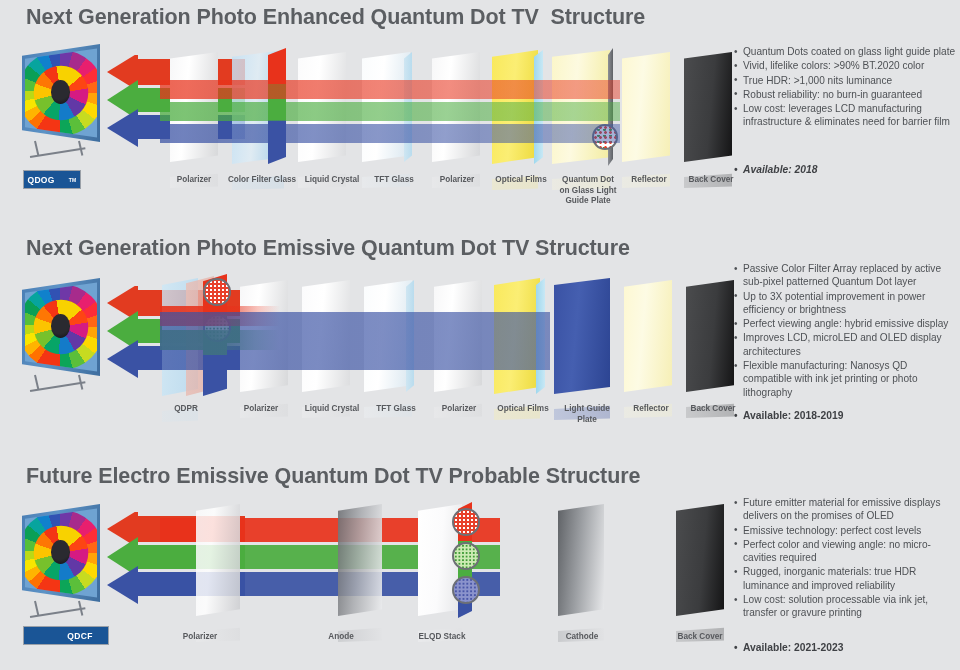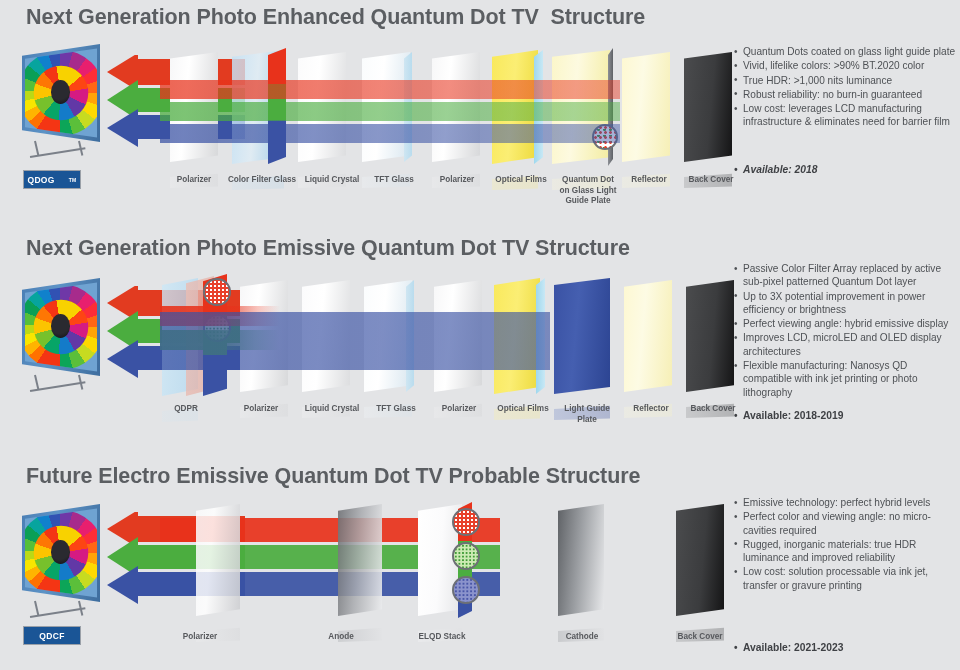--- a/index.html
+++ b/index.html
@@ -119,21 +119,21 @@
     width: 56px; height: 17px;
     background: #1a5596;
     border: 1px solid #9aa0a8;
     color: #ffffff;
     font-size: 8.5px;
     font-weight: bold;
     letter-spacing: .3px;
     display: flex; align-items: center; justify-content: center;
   }
   #sec0 .tv-badge { top: 170px; gap: 14px; }
-  #sec1 .tv-badge { top: 398px; }
+  #sec1 .tv-badge { top: 398px; padding-left: 28px; }
   .tv-badge sup { font-size: 5px; vertical-align: super; }
 
   .arrow-svg { position: absolute; }
 
   
   .panel {
     position: absolute;
     transform-origin: center;
   }
   .panel .face {
@@ -559,21 +559,22 @@
     </div>
 
     <div class="lab" style="left:140px; top:172px; width:120px;">Polarizer</div>
     <div class="lab" style="left:286px; top:172px; width:110px;">Anode</div>
     <div class="lab" style="left:392px; top:172px; width:100px;">ELQD Stack</div>
     <div class="lab" style="left:532px; top:172px; width:100px;">Cathode</div>
     <div class="lab" style="left:650px; top:172px; width:100px;">Back Cover</div>
 
     <div class="bullets" style="left:734px; top:36px; width:214px;">
       <ul>
-        <li>Emissive technology: perfect hybrid levels</li>
+        <li>Future emitter material for emissive displays delivers on the promises of OLED</li>
+        <li>Emissive technology: perfect cost levels</li>
         <li>Perfect color and viewing angle: no micro-cavities required</li>
         <li>Rugged, inorganic materials: true HDR luminance and improved reliability</li>
         <li>Low cost: solution processable via ink jet, transfer or gravure printing</li>
       </ul>
     </div>
     <div class="avail" style="left:734px; top:182px;">Available: 2021-2023</div>
   </div>
 
 </div>
 

